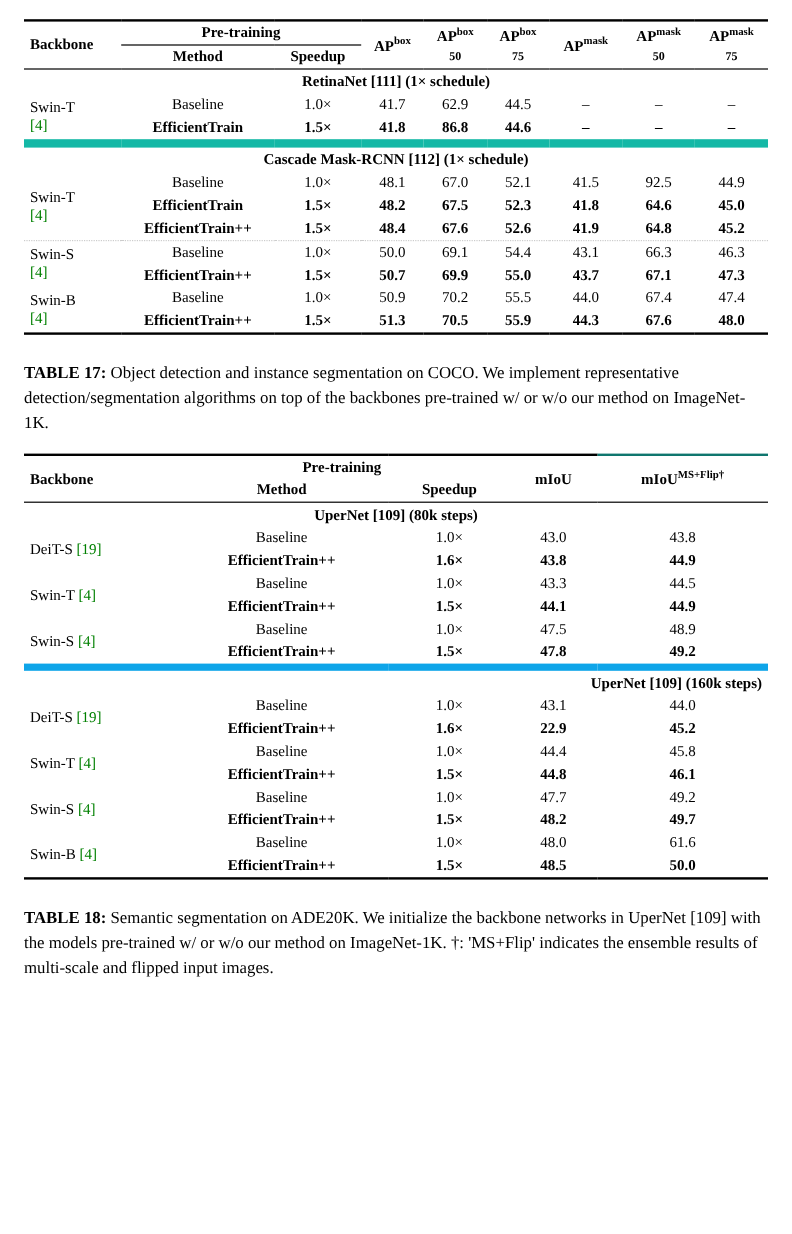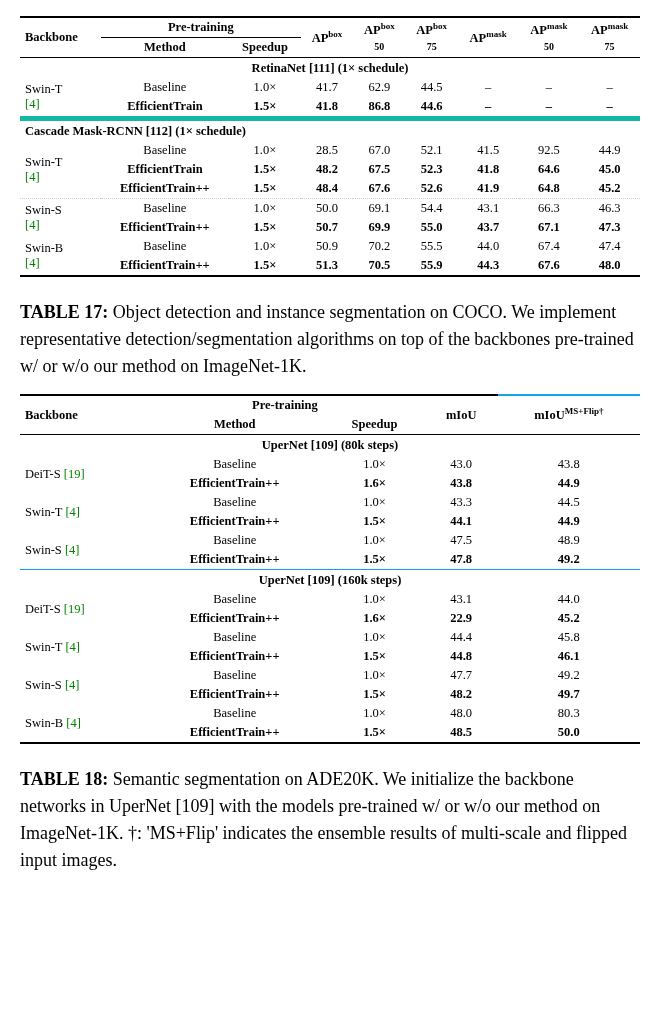--- a/index.html
+++ b/index.html
@@ -23,21 +23,21 @@
       font-size: 12.5px;
     }
     td.left-col {
       text-align: left;
       white-space: nowrap;
     }
     .bold { font-weight: bold; }
     .border-top-thick { border-top: 2px solid #000; }
     .border-bottom-thin { border-bottom: 1px solid #000; }
     .caption {
-      font-size: 18px;
+      font-size: 14px;
       margin-top: 22px;
       margin-bottom: 14px;
       line-height: 1.5;
     }
     .caption-label { font-weight: bold; font-variant: small-caps; }
     sup {
       font-size: 9px;
     }
   </style>
 </head>
@@ -82,28 +82,28 @@
       <td class="bold">1.5×</td>
       <td class="bold">41.8</td>
       <td class="bold">86.8</td>
       <td class="bold">44.6</td>
       <td class="bold">–</td>
       <td class="bold">–</td>
       <td class="bold">–</td>
     </tr>
 
     <tr>
-      <td colspan="9" class="bold" style="text-align:left; border-top:5px solid #14b8a6; padding-top:3px; padding-bottom:2px;">Cascade Mask-RCNN [112] (1× schedule)</td>
+      <td colspan="9" class="bold" style="text-align:center; border-top:7px solid #14b8a6; padding-top:3px; padding-bottom:2px;">Cascade Mask-RCNN [112] (1× schedule)</td>
     </tr>
 
     <tr>
       <td class="left-col" rowspan="3" style="vertical-align:middle;">Swin-T<br><span class="green">[4]</span></td>
       <td>Baseline</td>
       <td>1.0×</td>
-      <td>28.5</td>
+      <td>48.1</td>
       <td>67.0</td>
       <td>52.1</td>
       <td>41.5</td>
       <td>92.5</td>
       <td>44.9</td>
     </tr>
     <tr>
       <td class="bold">EfficientTrain</td>
       <td class="bold">1.5×</td>
       <td class="bold">48.2</td>
@@ -173,21 +173,21 @@
 <div class="caption">
   <span class="caption-label">TABLE 17:</span><span> Object detection and instance segmentation on COCO. We implement representative detection/segmentation algorithms on top of the backbones pre-trained w/ or w/o our method on ImageNet-1K.</span>
 </div>
 
 <table>
   <thead>
     <tr class="border-top-thick">
       <th rowspan="2" style="text-align:left; border-top:2px solid #000; border-bottom:1px solid #000;">Backbone</th>
       <th colspan="2" style="border-top:2px solid #000; border-bottom:none;">Pre-training</th>
       <th rowspan="2" style="border-top:2px solid #000; border-bottom:1px solid #000;">mIoU</th>
-      <th rowspan="2" style="border-top:2px solid #0ea5e9; border-bottom:1px solid #000;">mIoU<sup>MS+Flip†</sup></th>
+      <th rowspan="2" style="border-top:2px solid #0f766e; border-bottom:1px solid #000;">mIoU<sup>MS+Flip†</sup></th>
     </tr>
     <tr>
       <th style="border-bottom:1px solid #000;">Method</th>
       <th style="border-bottom:1px solid #000;">Speedup</th>
     </tr>
   </thead>
   <tbody>
 
     <tr>
       <td colspan="5" class="bold" style="text-align:center; padding-top:3px; padding-bottom:2px;">UperNet [109] (80k steps)</td>
@@ -229,21 +229,21 @@
       <td>48.9</td>
     </tr>
     <tr>
       <td class="bold">EfficientTrain++</td>
       <td class="bold">1.5×</td>
       <td class="bold" style="font-weight:400;"><b>47.8</b></td>
       <td class="bold" style="font-weight:900;"><b>49.2</b></td>
     </tr>
 
     <tr>
-      <td colspan="5" class="bold" style="text-align:center; border-top:1px solid #0ea5e9; padding-top:3px; padding-bottom:2px;">UperNet [109] (160k steps)</td>
+      <td colspan="5" class="bold" style="text-align:right; border-top:6px solid #0ea5e9; padding-top:3px; padding-bottom:2px;">UperNet [109] (160k steps)</td>
     </tr>
 
     <tr>
       <td class="left-col" rowspan="2" style="vertical-align:middle;">DeiT-S <span class="green">[19]</span></td>
       <td>Baseline</td>
       <td>1.0×</td>
       <td>43.1</td>
       <td>44.0</td>
     </tr>
     <tr>
@@ -279,21 +279,21 @@
       <td class="bold">1.5×</td>
       <td class="bold" style="font-weight:900;"><b>48.2</b></td>
       <td class="bold" style="font-weight:900;"><b>49.7</b></td>
     </tr>
 
     <tr>
       <td class="left-col" rowspan="2" style="vertical-align:middle;">Swin-B <span class="green">[4]</span></td>
       <td>Baseline</td>
       <td>1.0×</td>
       <td>48.0</td>
-      <td>80.3</td>
+      <td>61.6</td>
     </tr>
     <tr style="border-bottom:2px solid #000;">
       <td class="bold">EfficientTrain++</td>
       <td class="bold">1.5×</td>
       <td class="bold" style="font-weight:900;"><b>48.5</b></td>
       <td class="bold" style="font-weight:900;"><b>50.0</b></td>
     </tr>
   </tbody>
 </table>
 

